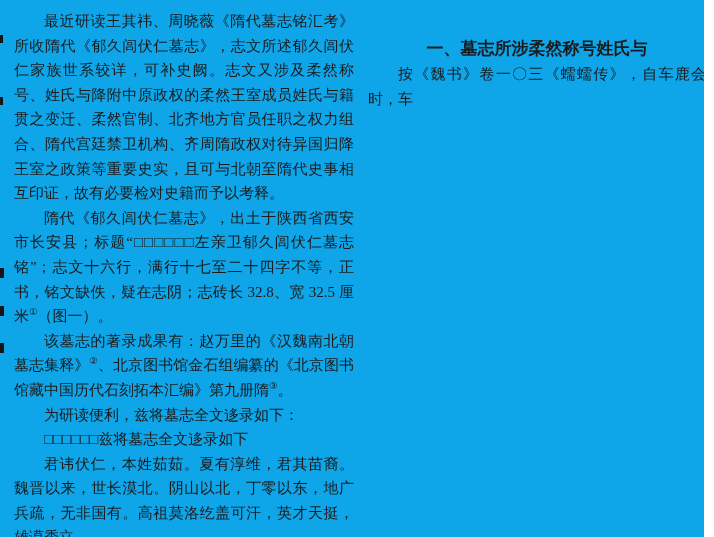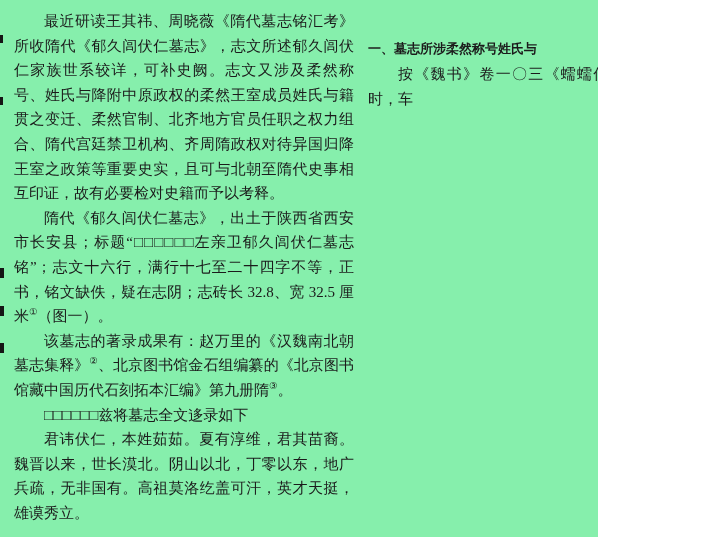--- a/index.html
+++ b/index.html
@@ -2,23 +2,23 @@
 <html><head>
 <meta charset="utf-8">
 <style>
   html, body {
     margin: 0;
     padding: 0;
     background: #ffffff;
   }
   .page {
     position: relative;
-    width: 598px;
+    width: 704px;
     height: 537px;
-    background: #86efac;
+    background: #0ea5e9;
     color: #1b1b1b;
     font-family: "Liberation Serif", "DejaVu Serif", serif;
     overflow: hidden;
   }
   .column {
     position: absolute;
     top: 9px;
     font-size: 15px;
     line-height: 24.6px;
     text-align: justify;
@@ -28,22 +28,23 @@
   .para { margin: 0; }
   .indent { text-indent: 2em; }
   sup {
     font-size: 9.5px;
     line-height: 0;
     vertical-align: super;
   }
   .section-heading {
     font-family: "Liberation Sans", "DejaVu Sans", sans-serif;
     font-weight: bold;
-    font-size: 13px;
+    font-size: 17px;
     line-height: 27px;
+    text-align: center;
     margin-top: 26px;
   }
   .subsection-title {
     margin-top: 28px;
     text-align: left;
     text-indent: 0;
   }
   .scan-artifact {
     position: absolute;
     background: #151515;
@@ -62,20 +63,21 @@
   <div class="scan-artifact a1"></div>
   <div class="scan-artifact a2"></div>
   <div class="scan-artifact a3"></div>
   <div class="scan-artifact a4"></div>
   <div class="scan-artifact a5"></div>
 
   <div class="column column-left">
     <p class="para indent">最近研读王其祎、周晓薇《隋代墓志铭汇考》所收隋代《郁久闾伏仁墓志》，志文所述郁久闾伏仁家族世系较详，可补史阙。志文又涉及柔然称号、姓氏与降附中原政权的柔然王室成员姓氏与籍贯之变迁、柔然官制、北齐地方官员任职之权力组合、隋代宫廷禁卫机构、齐周隋政权对待异国归降王室之政策等重要史实，且可与北朝至隋代史事相互印证，故有必要检对史籍而予以考释。</p>
     <p class="para indent">隋代《郁久闾伏仁墓志》，出土于陕西省西安市长安县；标题“□□□□□□左亲卫郁久闾伏仁墓志铭”；志文十六行，满行十七至二十四字不等，正书，铭文缺佚，疑在志阴；志砖长 32.8、宽 32.5 厘米<sup>①</sup>（图一）。</p>
     <p class="para indent">该墓志的著录成果有：赵万里的《汉魏南北朝墓志集释》<sup>②</sup>、北京图书馆金石组编纂的《北京图书馆藏中国历代石刻拓本汇编》第九册隋<sup>③</sup>。</p>
+    <p class="para indent">为研读便利，兹将墓志全文迻录如下：</p>
     <p class="para indent">□□□□□□兹将墓志全文迻录如下</p>
     <p class="para indent">君讳伏仁，本姓茹茹。夏有淳维，君其苗裔。魏晋以来，世长漠北。阴山以北，丁零以东，地广兵疏，无非国有。高祖莫洛纥盖可汗，英才天挺，雄谟秀立。</p>
   </div>
 
   <div class="column column-right">
 
     <div class="section-heading">
       <div>一、墓志所涉柔然称号姓氏与</div>
     </div>
 

